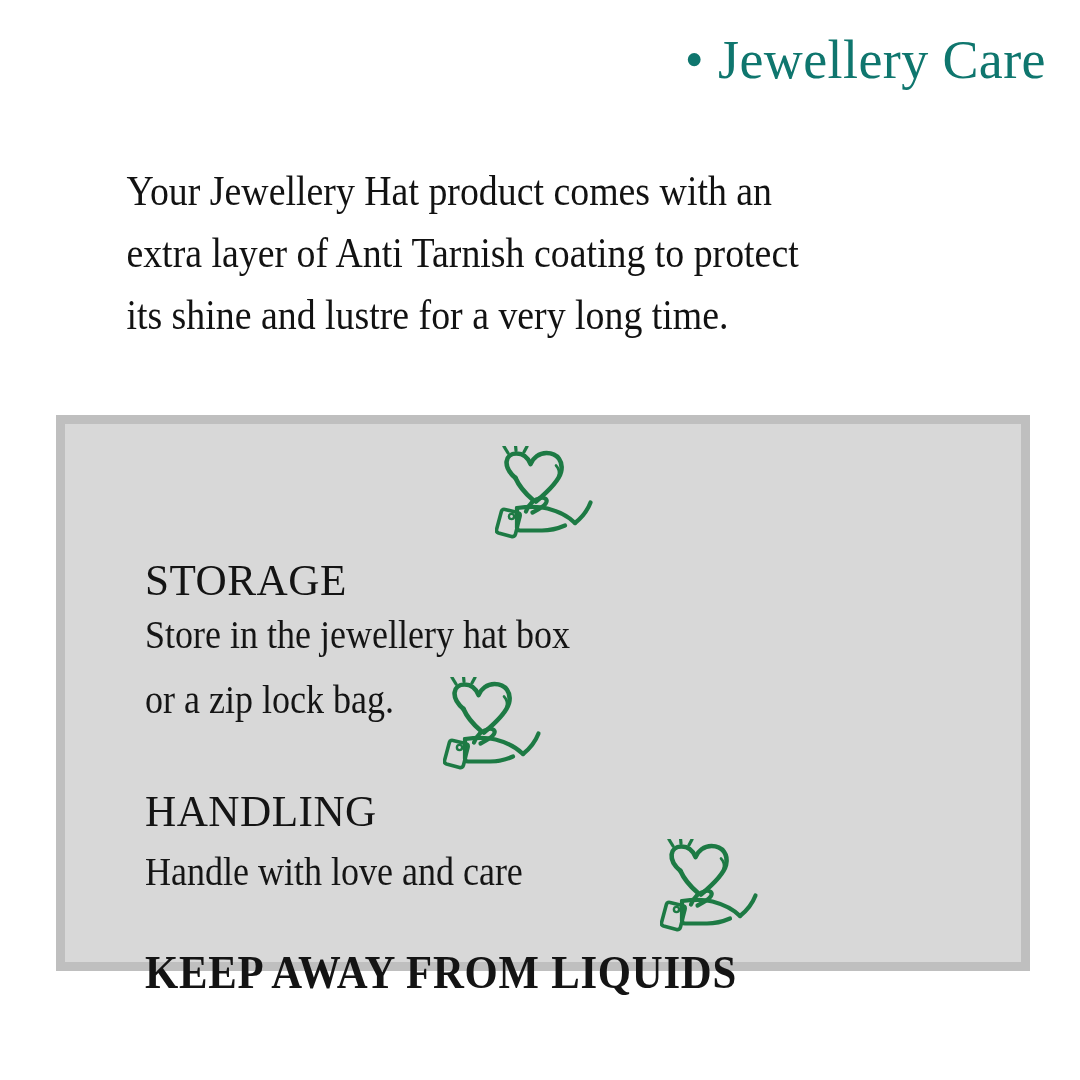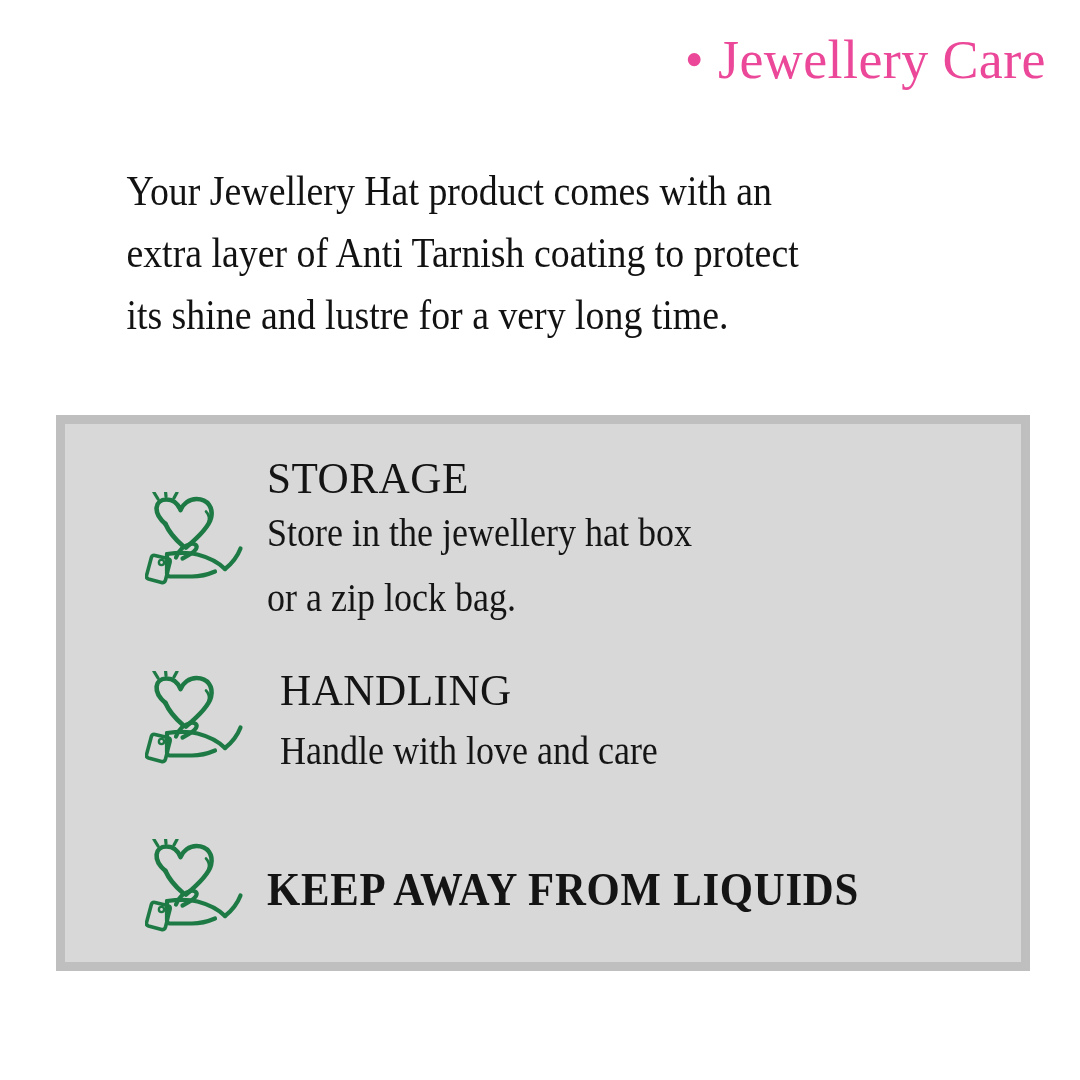--- a/index.html
+++ b/index.html
@@ -30,21 +30,21 @@
     top: 32px;
     width: 1046px;
     text-align: right;
     white-space: nowrap;
   }
   .title-text {
     display: inline-block;
     font-family: "Liberation Serif", "DejaVu Serif", serif;
     font-size: 54px;
     font-weight: 400;
-    color: #ec4899;
+    color: #0f766e;
     letter-spacing: 0.4px;
     line-height: 1.05;
   }
 
   
   .intro {
     position: absolute;
     left: 70px;
     top: 160px;
     width: 940px;
@@ -77,24 +77,25 @@
   .care-rows {
     position: absolute;
     left: 0; top: 0;
     width: 100%;
     height: 100%;
   }
 
   .care-row {
     position: absolute;
     display: flex;
-    align-items: center;
+    align-items: flex-end;
+    flex-direction: column;
   }
   .care-row.row-0 { left: 80px; top: 22px; }
-  .care-row.row-1 { left: 80px; top: 234px; gap: 13px; }
+  .care-row.row-1 { left: 80px; top: 253px; }
   .care-row.row-2 { left: 80px; top: 415px; }
 
   .care-icon {
     width: 102px;
     height: 96px;
     flex: 0 0 102px;
     margin-right: 20px;
   }
   .care-icon svg { display: block; width: 102px; height: 96px; }
 

